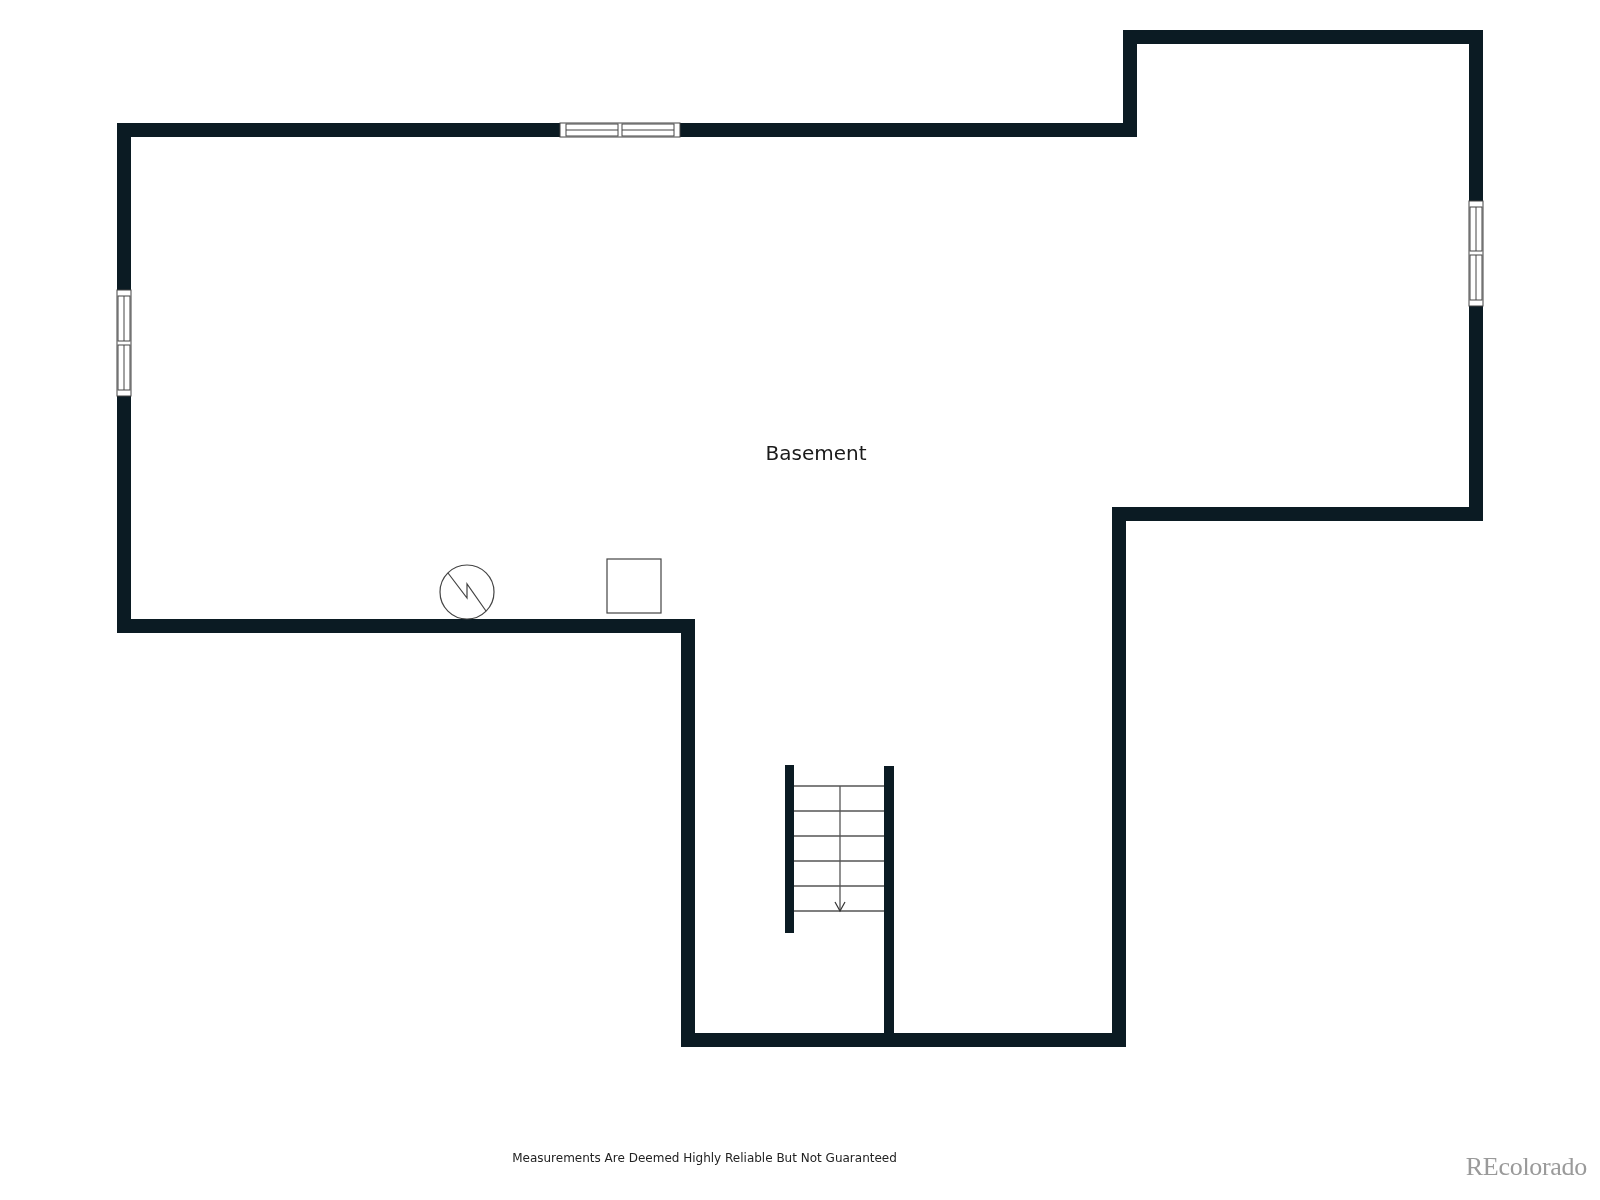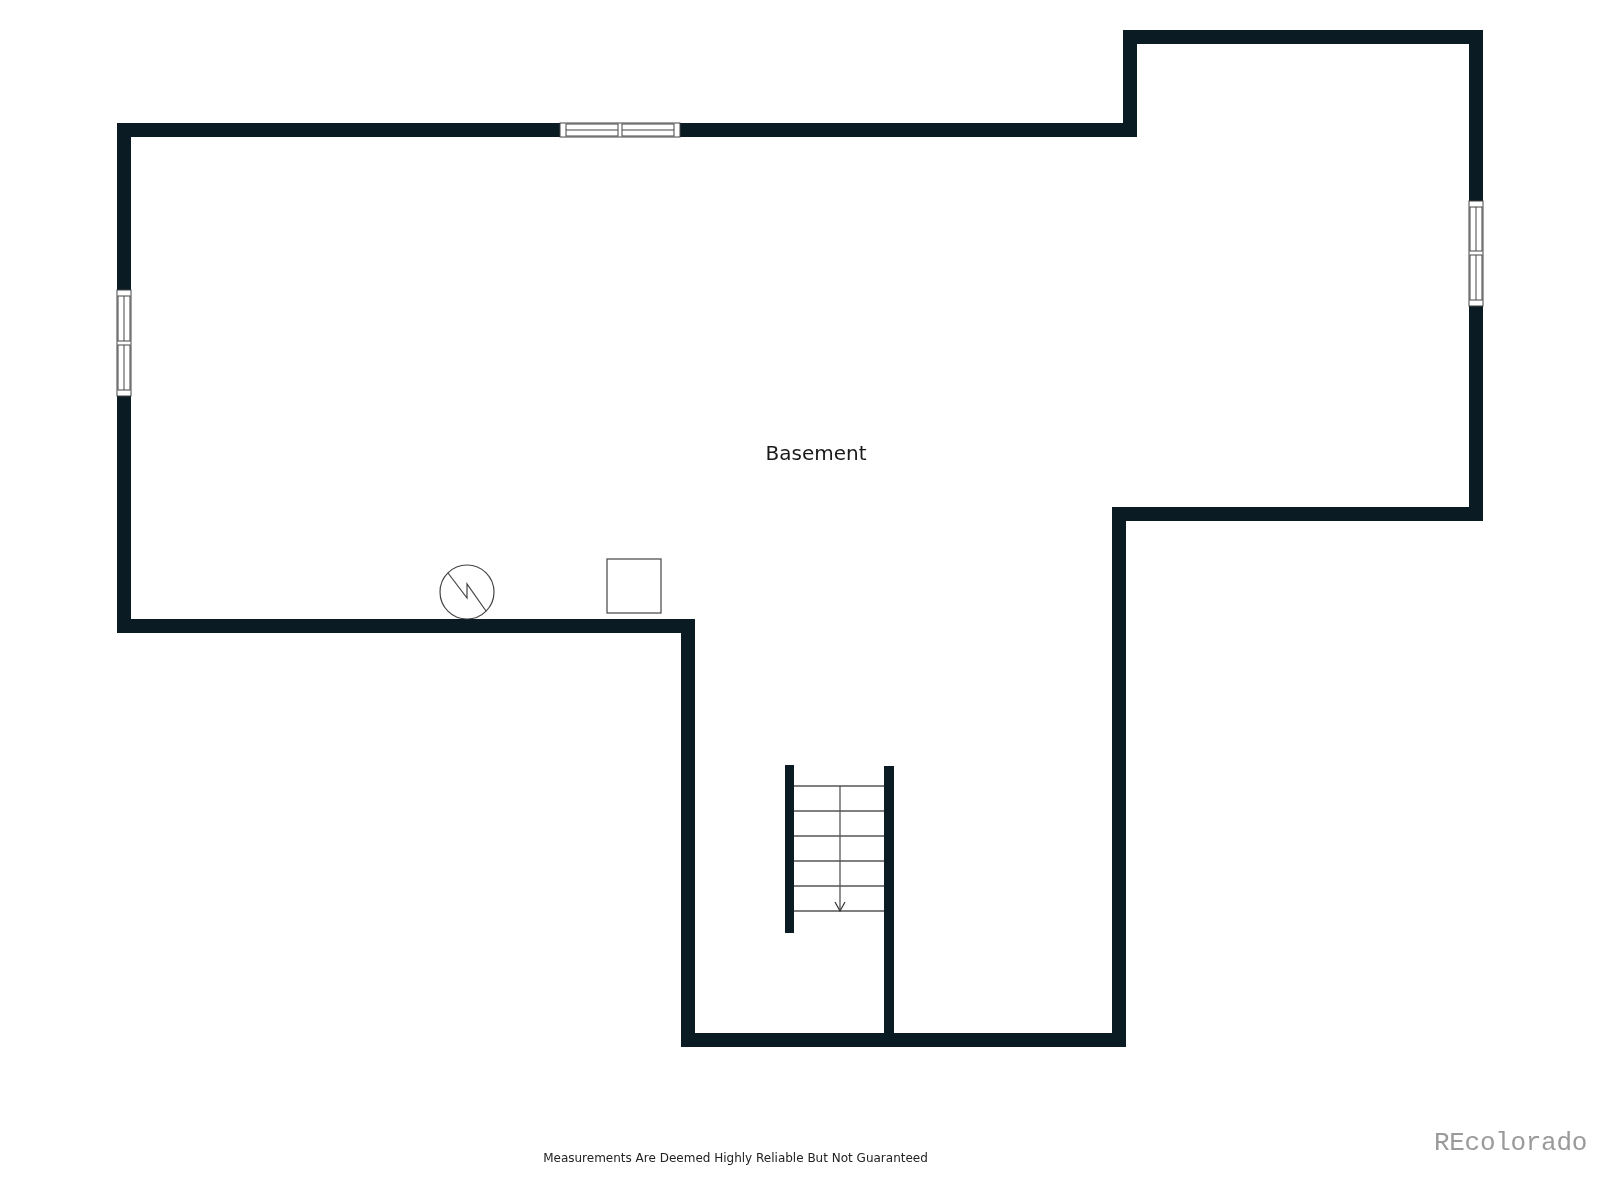--- a/index.html
+++ b/index.html
@@ -1,20 +1,20 @@
 <!DOCTYPE html>
 <html><head>
 <meta charset="utf-8">
 <style>
   html, body { margin:0; padding:0; background:#ffffff; }
   body { width:1600px; height:1200px; position:relative; overflow:hidden; font-family:"DejaVu Sans", sans-serif; }
   #plan { position:absolute; left:0; top:0; }
   .room-label { position:absolute; left:0; width:1632px; text-align:center; top:441px; font-size:20px; color:#1a1a1a; font-family:"DejaVu Sans", sans-serif; }
-  .disclaimer { position:absolute; left:0; width:1409px; text-align:center; top:1151px; font-size:12px; color:#222; font-family:"DejaVu Sans", sans-serif;padding-left:31px; }
-  .brand { position:absolute; right:13px; top:1128px; font-size:26px; color:#9a9a9a; font-family:Liberation Mono, monospace; letter-spacing:-0.3px; }
+  .disclaimer { position:absolute; left:0; width:1409px; text-align:center; top:1151px; font-size:12px; color:#222; font-family:"DejaVu Sans", sans-serif; }
+  .brand { position:absolute; right:13px; top:1152px; font-size:26px; color:#9a9a9a; font-family:Liberation Serif, serif; letter-spacing:-0.3px; }
 </style>
 </head>
 <body>
 
 <svg id="plan" width="1600" height="1200" viewBox="0 0 1600 1200" xmlns="http://www.w3.org/2000/svg">
 
   <g fill="#0b1b23">
 
     <rect x="117" y="123" width="1009" height="14"></rect>
 

